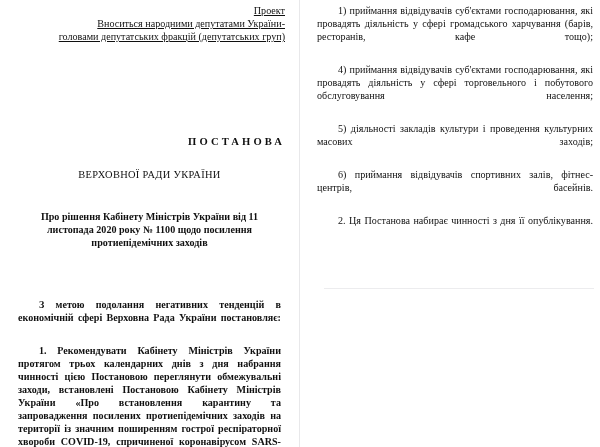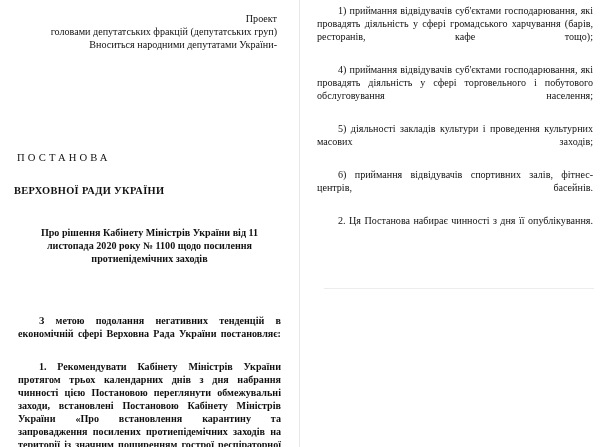--- a/index.html
+++ b/index.html
@@ -57,43 +57,45 @@
     text-align: justify;
     text-justify: inter-word;
     hyphens: manual;
   }
 
   
   .doc-header {
     text-align: right;
     font-size: 10.1px;
     line-height: 13.0px;
-    margin: 8px;
+    margin: 0;
+    text-decoration: underline;
   }
   .doc-header .line-project {
     display: block;
   }
   .doc-header .line-sub {
     display: block;
   }
 
   .gap-tall { height: 93px; }
   .gap-mid  { height: 22px; }
 
   
   .title-main {
-    text-align: left;
-    font-weight: normal;
+    text-align: right;
+    font-weight: bold;
     font-size: 10.6px;
     letter-spacing: 3.1px;
     margin: 0;
     text-indent: 3.1px;
   }
   .title-sub {
-    font-weight: bold;
+    text-align: center;
+    font-weight: normal;
     font-size: 10.4px;
     letter-spacing: 0.35px;
     margin: 0;
   }
   .title-desc {
     text-align: center;
     font-weight: bold;
     font-size: 10.1px;
     line-height: 13.2px;
     margin: 8px;
@@ -163,22 +165,22 @@
 <body>
 
 <div class="spread">
 
   <div class="page-gutter"></div>
 
   <div class="page page-left">
 
     <div class="doc-header">
       <span class="line-project">Проект</span>
+      <span class="line-sub">Вноситься народними депутатами України-</span>
       <span class="line-sub">головами депутатських фракцій (депутатських груп)</span>
-      <span class="line-sub">Вноситься народними депутатами України-</span>
     </div>
 
     <div class="gap-tall"></div>
 
     <div class="title-main">ПОСТАНОВА</div>
 
     <div class="gap-mid"></div>
 
     <div class="title-sub">ВЕРХОВНОЇ РАДИ УКРАЇНИ</div>
 

